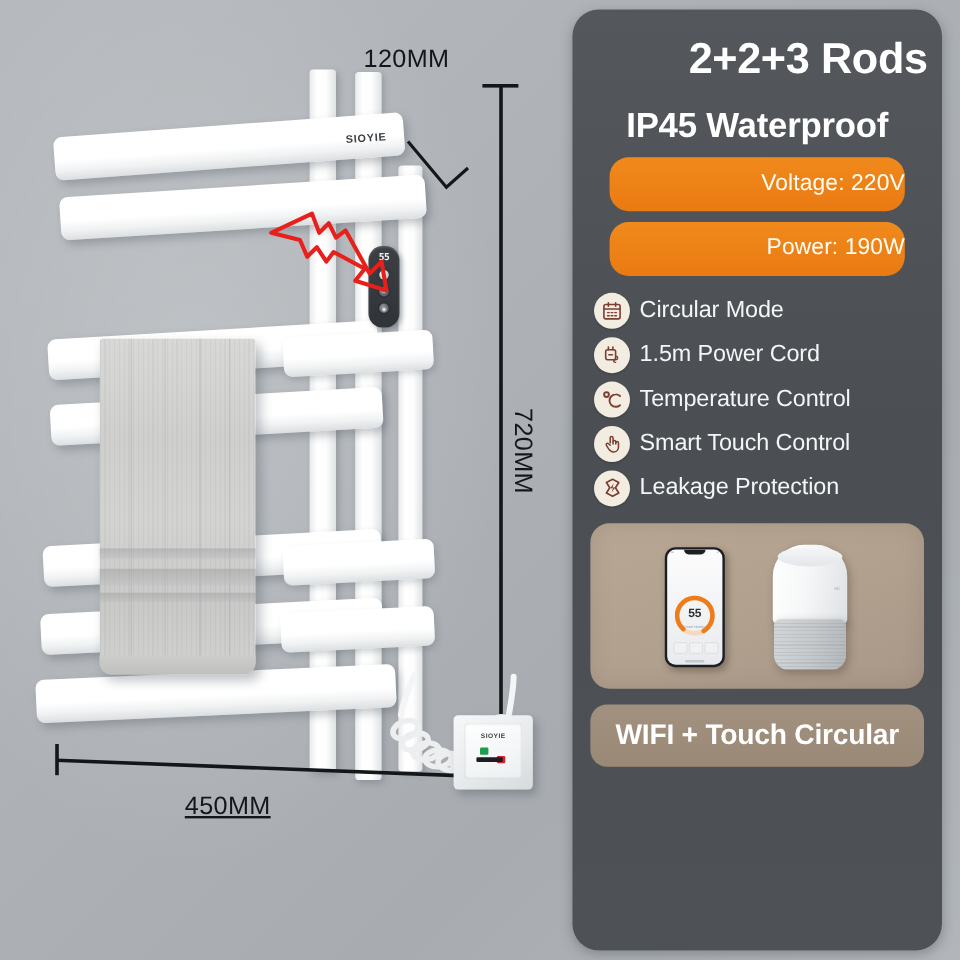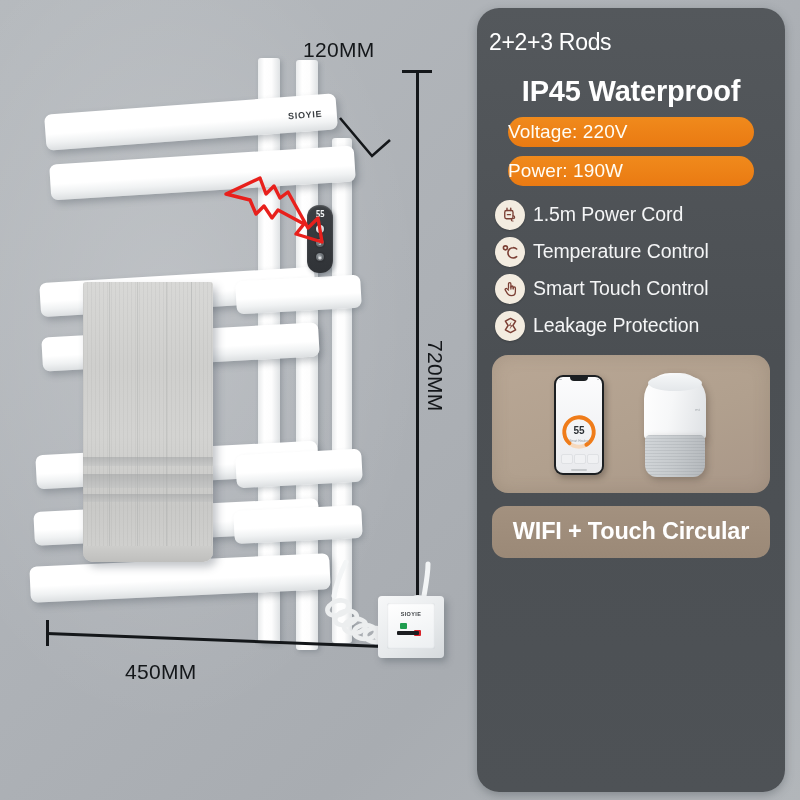--- a/index.html
+++ b/index.html
@@ -182,42 +182,42 @@
     width: 308px; height: 784px;
     background: linear-gradient(180deg,#54585c 0%,#4b4f53 45%,#4e5256 100%);
     border-radius: 22px;
     box-shadow: 0 3px 10px rgba(55,62,68,0.35);
     box-sizing: border-box;
     padding: 16px 12px 14px 12px;
     display: flex;
     flex-direction: column;
   }
   #headline {
-    text-align: left;
+    text-align: right;
     color: #ffffff;
-    font-size: 23px;
-    font-weight: normal;
+    font-size: 36px;
+    font-weight: bold;
     letter-spacing: -0.3px;
     line-height: 1.08;
     margin-top: 6px;
   }
   #subheadline {
     text-align: center;
     color: #ffffff;
     font-size: 29px;
     font-weight: bold;
     letter-spacing: -0.2px;
     margin-top: 20px;
   }
   .spec-pill {
     margin: 9px auto 0 auto;
-    width: 246px; height: 30px;
+    width: 246px; height: 45px;
     background: linear-gradient(180deg,#f08a1c 0%,#ea7a12 100%);
     border-radius: 16px;
-    display: flex; align-items: center; justify-content: flex-start;
+    display: flex; align-items: center; justify-content: flex-end;
     color: #fffdf6;
     font-size: 19px;
     font-weight: 500;
     letter-spacing: 0.1px;
   }
 
   #feature-list {
     margin-top: 14px;
     display: flex;
     flex-direction: column;
@@ -410,21 +410,21 @@
       <path d="M2 2 L34 40 L52 24" fill="none" stroke="#14171a" stroke-width="2.6"></path>
     </svg>
 
     <div class="dim-line" style="left:416px; top:70px; width:2.6px; height:584px;"></div>
     <div class="dim-line" style="left:402px; top:70px; width:30px; height:2.6px;"></div>
     <div class="dim-line" style="left:402px; top:652px; width:30px; height:2.6px;"></div>
     <div class="dim-text" id="dim-720-text" style="left:447px; top:340px;">720MM</div>
 
     <div class="dim-line" style="left:47px; top:632px; width:368px; height:2.6px; transform:rotate(2.2deg); transform-origin:left center;"></div>
     <div class="dim-line" style="left:46px; top:620px; width:2.6px; height:26px;"></div>
-    <div class="dim-text" style="left:125px; top:660px;">450MM</div>
+    <div class="dim-text" style="left:154px; top:660px;text-decoration:underline;">450MM</div>
 
     <svg id="cord-svg" width="150" height="120" viewBox="0 0 150 120">
       <path d="M46 2 C40 14 36 24 34 36" fill="none" stroke="#f3f5f6" stroke-width="5" stroke-linecap="round"></path>
       <g fill="none" stroke="#eceeef" stroke-width="4.6" stroke-linecap="round">
         <ellipse cx="38" cy="48" rx="11" ry="7" transform="rotate(-20 38 48)"></ellipse>
         <ellipse cx="46" cy="58" rx="11" ry="7" transform="rotate(-14 46 58)"></ellipse>
         <ellipse cx="55" cy="66" rx="11" ry="7" transform="rotate(-8 55 66)"></ellipse>
         <ellipse cx="65" cy="72" rx="11" ry="7" transform="rotate(-3 65 72)"></ellipse>
         <ellipse cx="76" cy="75" rx="11" ry="7"></ellipse>
         <ellipse cx="87" cy="75" rx="11" ry="7"></ellipse>
@@ -454,20 +454,30 @@
 
     <div class="spec-pill">
       <span>Voltage: 220V</span>
     </div>
     <div class="spec-pill">
       <span>Power: 190W</span>
     </div>
 
     <div id="feature-list">
 
+      <div class="feature-row">
+        <span class="feature-icon">
+          <svg width="18" height="18" viewBox="0 0 24 24" fill="none" stroke="#7b3f34" stroke-width="1.8">
+            <rect x="3" y="5" width="18" height="16" rx="2"></rect>
+            <path d="M3 10h18M8 3v4M16 3v4" stroke-linecap="round"></path>
+            <path d="M7 14h2M11 14h2M15 14h2M7 17.5h2M11 17.5h2M15 17.5h2" stroke-width="1.4" stroke-linecap="round"></path>
+          </svg>
+        </span>
+        <span class="feature-label">Circular Mode</span>
+      </div>
 
 
       <div class="feature-row">
         <span class="feature-icon">
           <svg width="18" height="18" viewBox="0 0 24 24" fill="none" stroke="#7b3f34" stroke-width="1.8">
             <rect x="5" y="6" width="11" height="11" rx="2.2"></rect>
             <path d="M8 6V3M13 6V3" stroke-linecap="round"></path>
             <path d="M8.5 11.5h4" stroke-linecap="round"></path>
             <path d="M16 13c3 0 3 4 0 4s-3 3 0 3" stroke-width="1.5" stroke-linecap="round"></path>
           </svg>

